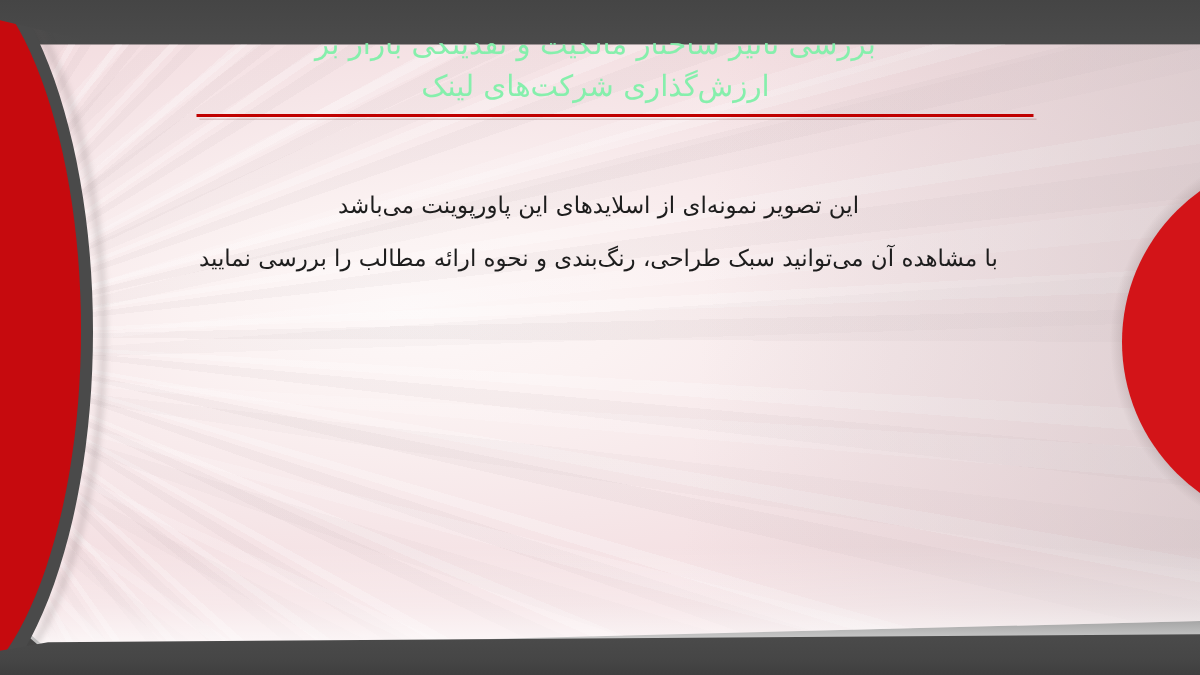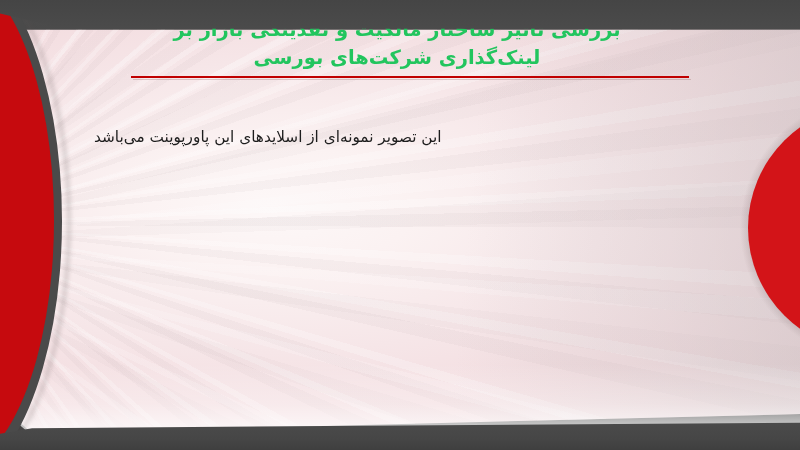--- a/index.html
+++ b/index.html
@@ -154,23 +154,23 @@
   
   .title-block {
     position: absolute;
     right: 58px;
     top: 16px;
     width: 690px;
     text-align: center;
     direction: rtl;
   }
   .title-line {
-    color: #22c55e;
+    color: #86efac;
     font-size: 19.5px;
-    font-weight: 700;
+    font-weight: 400;
     line-height: 1.45;
     letter-spacing: 0px;
     white-space: nowrap;
   }
   .title-rule {
     position: absolute;
     left: 131px;
     top: 76px;
     width: 558px;
     height: 0;
@@ -185,21 +185,21 @@
     border-top: 1px solid rgba(120,60,60,0.22);
   }
 
   
   .body-block {
     position: absolute;
     right: 96px;
     top: 120px;
     width: 610px;
     direction: rtl;
-    text-align: left;
+    text-align: center;
   }
   .body-line {
     color: #1d1d1d;
     font-size: 15.3px;
     font-weight: 400;
     line-height: 2.28;
     white-space: nowrap;
   }
 
   
@@ -233,25 +233,26 @@
 
   <div class="left-arc-shadow"></div>
   <div class="left-arc"></div>
   <div class="left-red"></div>
 
   <div class="right-red-halo"></div>
   <div class="right-red"></div>
 
   <div class="title-block">
     <div class="title-line">بررسی تأثیر ساختار مالکیت و نقدینگی بازار بر</div>
-    <div class="title-line">لینک‌گذاری شرکت‌های بورسی</div>
+    <div class="title-line">ارزش‌گذاری شرکت‌های لینک</div>
   </div>
   <div class="title-rule-shadow"></div>
   <div class="title-rule"></div>
 
   <div class="body-block">
     <div class="body-line">این تصویر نمونه‌ای از اسلایدهای این پاورپوینت می‌باشد</div>
+    <div class="body-line">با مشاهده آن می‌توانید سبک طراحی، رنگ‌بندی و نحوه ارائه مطالب را بررسی نمایید</div>
   </div>
 
   <div class="top-band"></div>
   <div class="bottom-band"></div>
 
 </div>
 
 </body></html>

